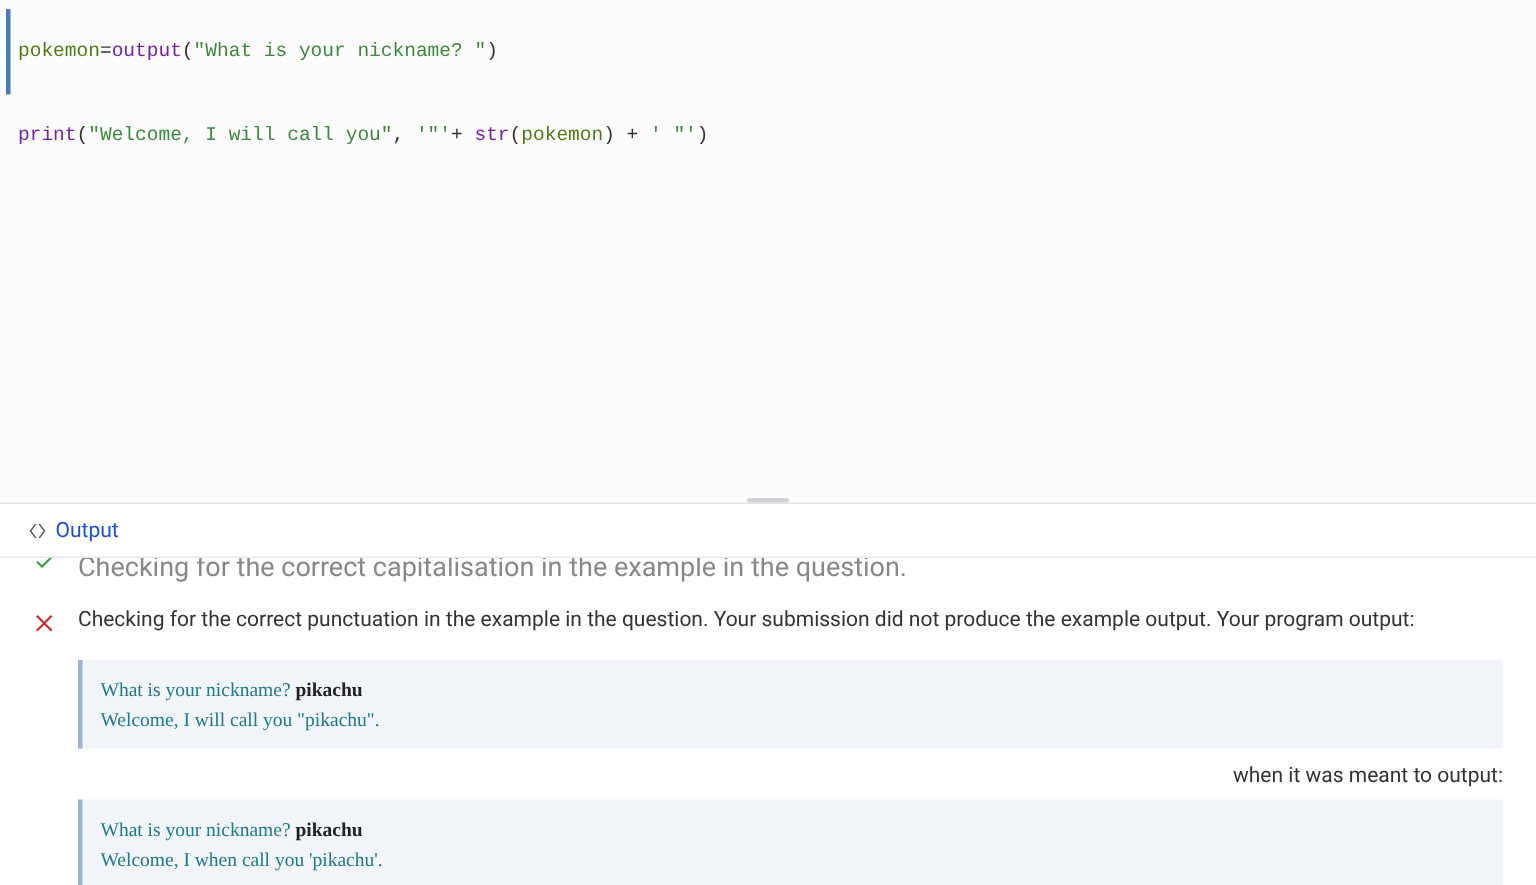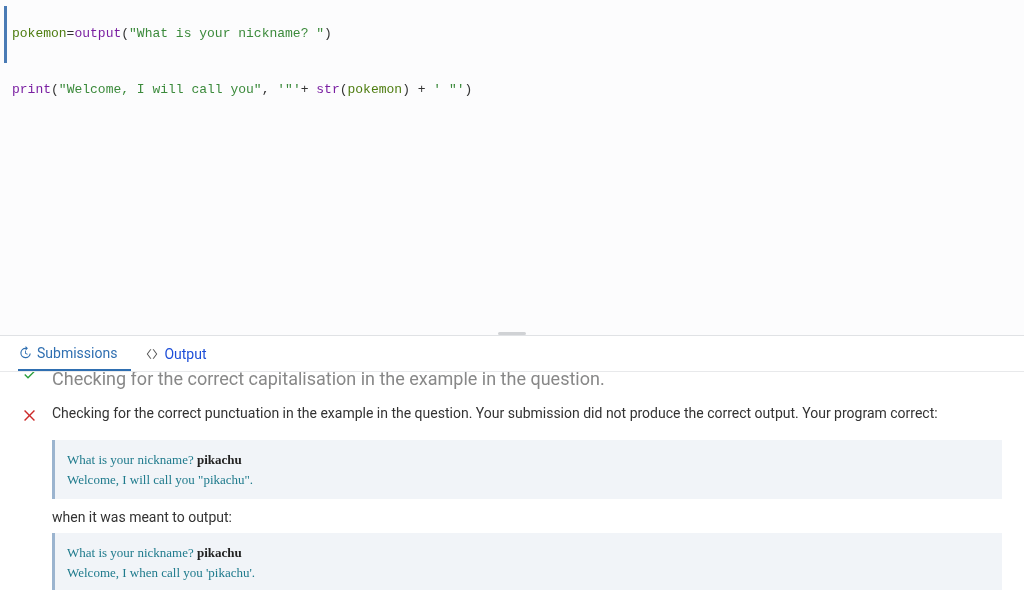--- a/index.html
+++ b/index.html
@@ -130,47 +130,40 @@
       font-size: 13px;
       line-height: 1.5;
       white-space: pre;
     }
     .out-string { color: #1e7a8c; }
     .out-bold { color: #222; font-weight: bold; }
     .caption {
       margin: 2px 0 6px 30px;
       font-size: 14px;
       color: #333;
+      text-align: right;
     }
   </style>
 </head>
 <body>
 
 <div class="editor-pane">
   <div class="code-line active-line-indicator">
 <span class="tok-var">pokemon</span><span class="tok-assign">=</span><span class="tok-builtin">output</span><span class="tok-paren">(</span><span class="tok-string">"What is your nickname? "</span><span class="tok-paren">)</span>
   </div>
   <div class="code-line">
 <span class="tok-builtin">print</span><span class="tok-paren">(</span><span class="tok-string">"Welcome, I will call you"</span><span class="tok-comma">, </span><span class="tok-string">'"'</span><span class="tok-plus">+ </span><span class="tok-builtin">str</span><span class="tok-paren">(</span><span class="tok-var">pokemon</span><span class="tok-paren">) </span><span class="tok-plus">+ </span><span class="tok-string">' "'</span><span class="tok-paren">)</span>
   </div>
 </div>
 
 <div class="resize-handle">
   <div class="resize-grip"></div>
 </div>
 
 <div class="tabs-bar">
-  <div class="tab active">
-    <span class="icon">
-      <svg viewBox="0 0 24 24" width="14" height="14" fill="#2f6fb1">
-          <path d="M13 3a9 9 0 1 0 8.94 10H19.9A7 7 0 1 1 13 5v3l4-4-4-4v3zM12 8v5l4 2 .75-1.23L13.5 12V8H12z"></path>
-        </svg>
-    </span>
-    <span>Submissions</span>
-  </div>
   <div class="tab">
     <span class="icon">
       <svg viewBox="0 0 24 24" width="14" height="14" fill="#555">
           <path d="M9 4 3 12l6 8h2l-6-8 6-8H9zm6 0-2 0 6 8-6 8h2l6-8-6-8z"></path>
         </svg>
     </span>
     <span>Output</span>
   </div>
 </div>
 
@@ -183,21 +176,21 @@
     </div>
     <div class="result-body truncated-prev">Checking for the correct capitalisation in the example in the question.</div>
   </div>
 
   <div class="result-row">
     <div class="result-icon fail-icon">
       <svg viewBox="0 0 24 24" width="17" height="17">
           <path d="M18.3 5.71 12 12l6.3 6.29-1.41 1.42L10.6 13.4l-6.3 6.3L2.88 18.3 9.17 12 2.88 5.71 4.29 4.29l6.3 6.3 6.3-6.3z"></path>
         </svg>
     </div>
-    <div class="result-body">Checking for the correct punctuation in the example in the question. Your submission did not produce the correct output. Your program correct:</div>
+    <div class="result-body">Checking for the correct punctuation in the example in the question. Your submission did not produce the example output. Your program output:</div>
   </div>
 
   <div class="code-output"><span class="out-string">What is your nickname? </span><span class="out-bold">pikachu</span>
 <span class="out-string">Welcome, I will call you "pikachu".</span></div>
 
   <div class="caption">when it was meant to output:</div>
 
   <div class="code-output"><span class="out-string">What is your nickname? </span><span class="out-bold">pikachu</span>
 <span class="out-string">Welcome, I when call you 'pikachu'.</span></div>
 </div>

